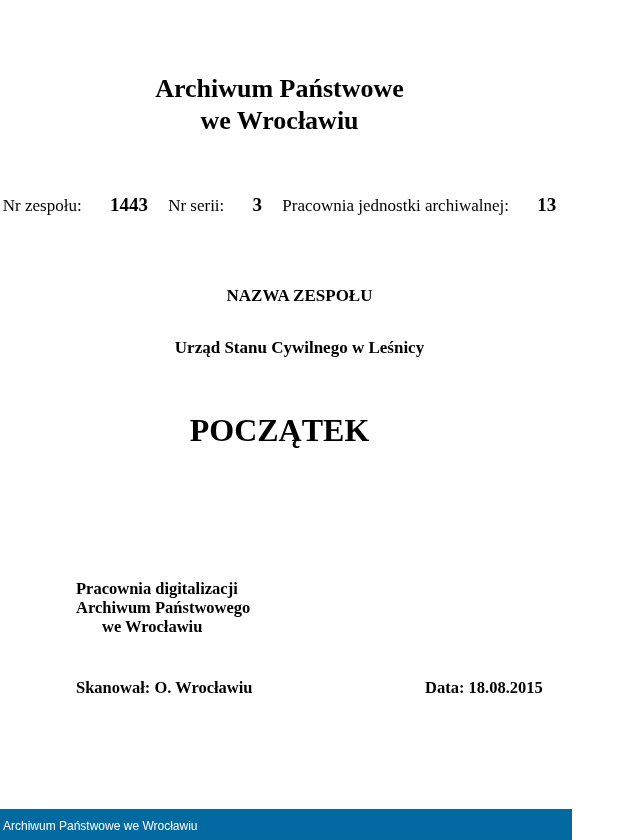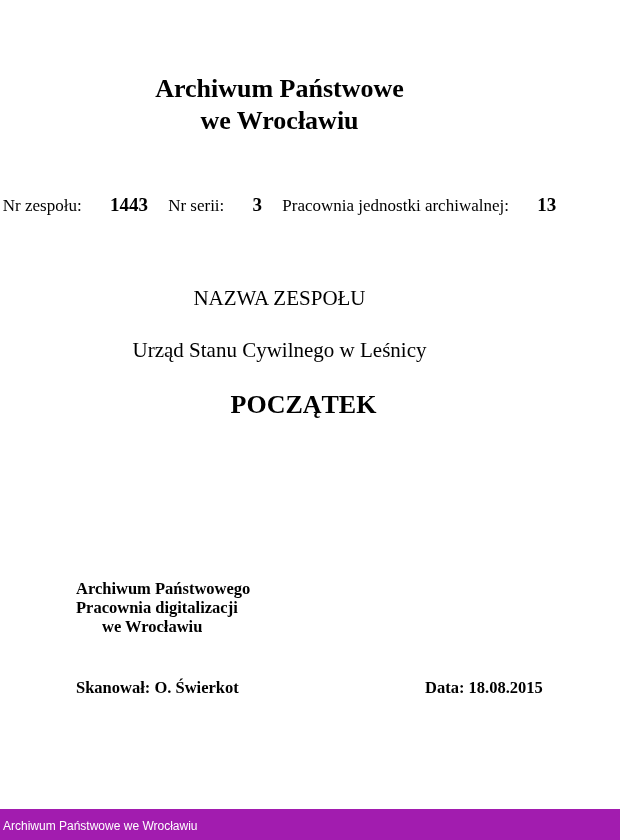--- a/index.html
+++ b/index.html
@@ -7,28 +7,28 @@
       width: 625px; height: 840px; position: relative; overflow: hidden;
       background: #ffffff; color: #000000;
       font-family: "Liberation Serif", "DejaVu Serif", serif;
     }
     .abs { position: absolute; white-space: nowrap; }
     .center { left: 0; width: 559px; text-align: center; }
     .h1 { font-weight: bold; font-size: 26px; line-height: 30px; }
     .meta { top: 194px; font-size: 17px; line-height: 22px; }
     .meta b { font-size: 19px; margin-left: 24px; }
     .meta .gap { display: inline-block; width: 16px; }
-    .sec { font-weight: normal; font-size: 21px; }
-    .title { font-weight: bold; font-size: 26px; top: 390px; margin-left: 24px; }
+    .sec { font-weight: bold; font-size: 17px; padding-left: 20px; }
+    .title { font-weight: bold; font-size: 32px; top: 412px; }
     .workshop { left: 76px; top: 579px; font-weight: bold; font-size: 16.5px; line-height: 19px; }
     .workshop .indent { padding-left: 26px; }
     .foot-line { top: 678px; font-weight: bold; font-size: 16.5px; }
     .footer {
-      position: absolute; left: 0; top: 809px; width: 620px; height: 31px;
-      background: #a21caf; color: #ffffff;
+      position: absolute; left: 0; top: 809px; width: 572px; height: 31px;
+      background: #0369a1; color: #ffffff;
       font-family: "Liberation Sans", "DejaVu Sans", sans-serif; font-size: 12px;
     }
     .footer span { position: absolute; left: 3px; top: 10px; }
   </style>
 </head>
 <body>
 
 <div class="abs center h1" style="top:74px;">Archiwum Państwowe</div>
 <div class="abs center h1" style="top:106px;">we Wrocławiu</div>
 
@@ -40,23 +40,23 @@
   <span>Pracownia jednostki archiwalnej:</span>
   <b>13</b>
 </div>
 
 <div class="abs center sec" style="top:286px;">NAZWA ZESPOŁU</div>
 <div class="abs center sec" style="top:338px;">Urząd Stanu Cywilnego w Leśnicy</div>
 
 <div class="abs center title">POCZĄTEK</div>
 
 <div class="abs workshop">
+  <div>Pracownia digitalizacji</div>
   <div>Archiwum Państwowego</div>
-  <div>Pracownia digitalizacji</div>
   <div class="indent">we Wrocławiu</div>
 </div>
 
-<div class="abs foot-line" style="left:76px;">Skanował: O. Świerkot</div>
+<div class="abs foot-line" style="left:76px;">Skanował: O. Wrocławiu</div>
 <div class="abs foot-line" style="left:425px;">Data: 18.08.2015</div>
 
 <div class="footer">
   <span>Archiwum Państwowe we Wrocławiu</span>
 </div>
 
 </body></html>

